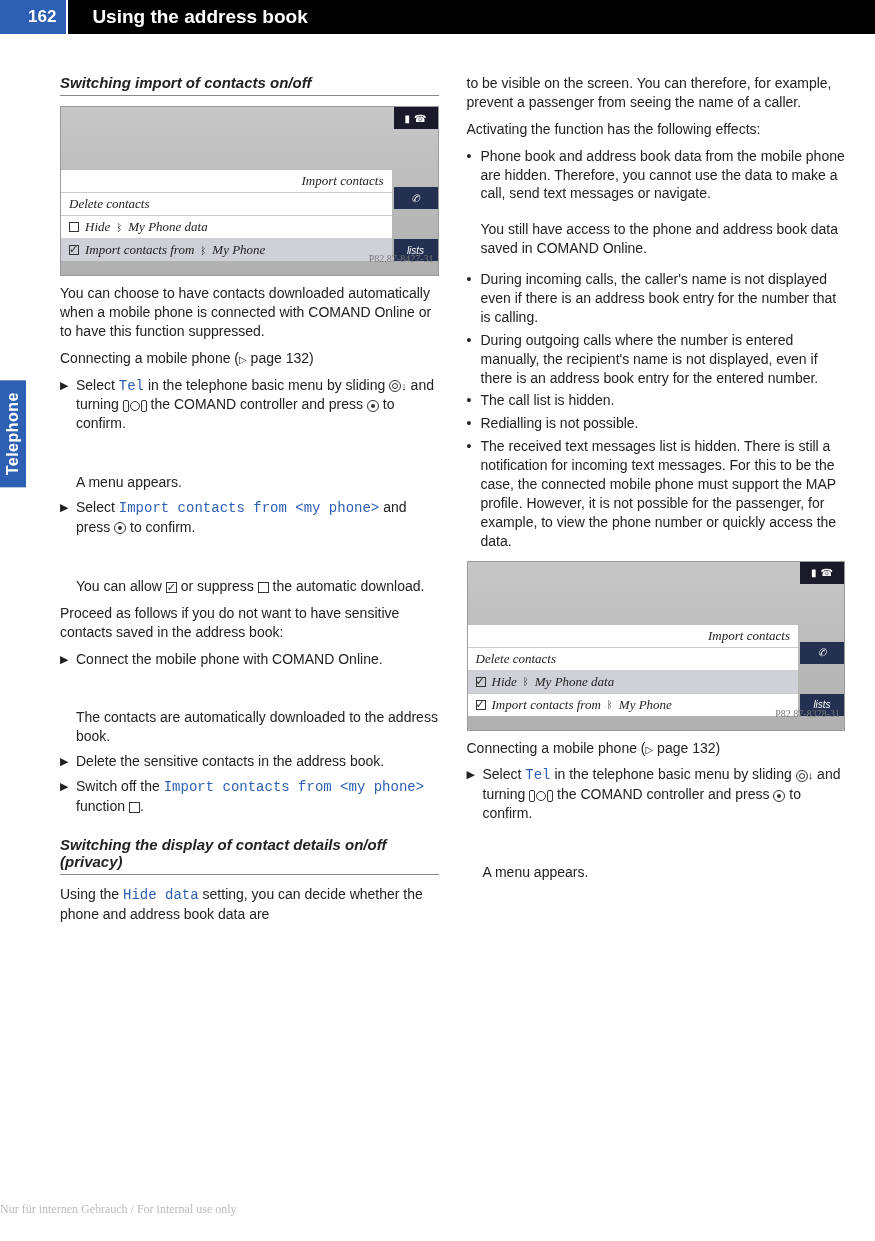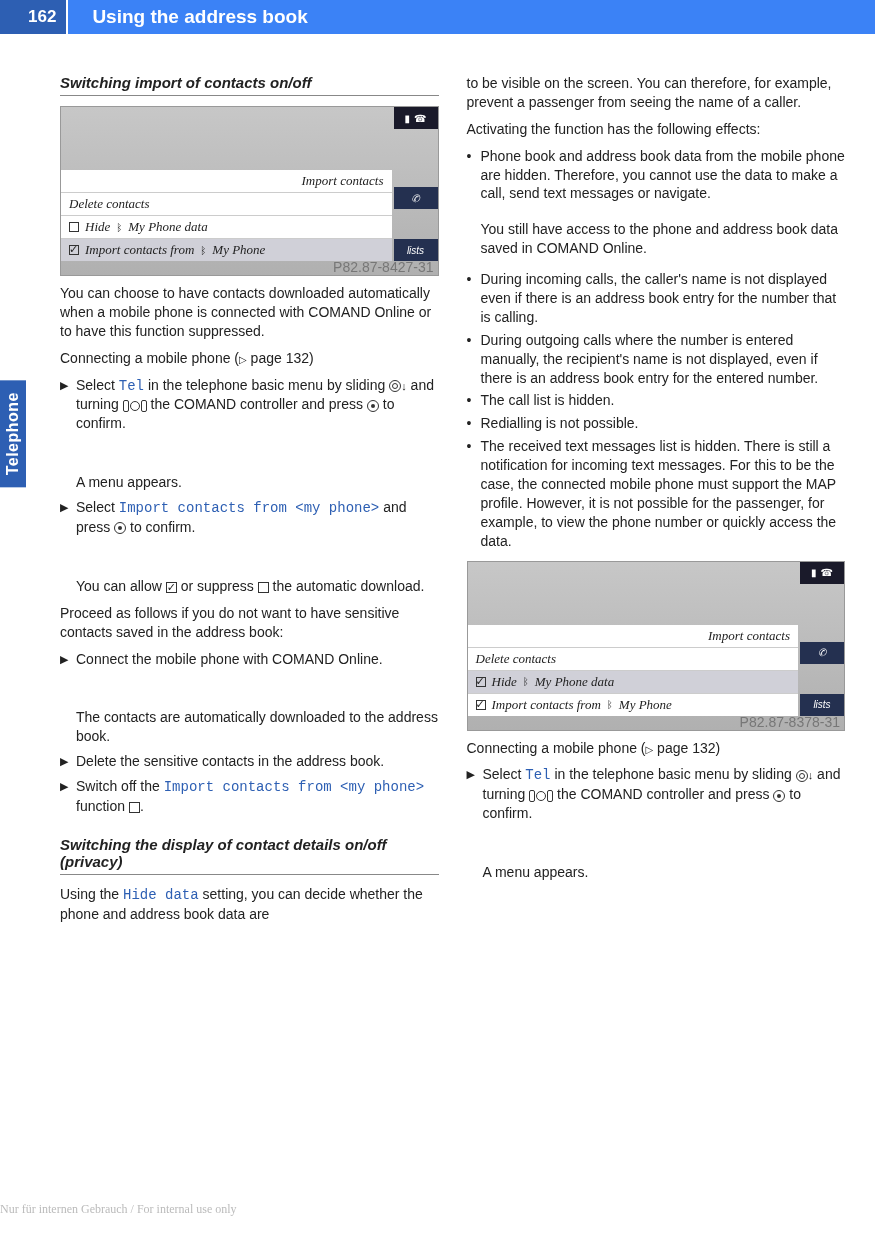--- a/index.html
+++ b/index.html
@@ -6,21 +6,21 @@
   body {
     font-family: Arial, Helvetica, sans-serif;
     font-size: 14px;
     color: #222;
     width: 875px;
     height: 1241px;
     position: relative;
     background: #fff;
   }
   .header-bar {
-    background: #3b82f6;
+    background: #000000;
     color: #fff;
     display: flex;
     align-items: center;
     height: 34px;
   }
   .page-number {
     background: #2d5fb3;
     color: #fff;
     font-weight: bold;
     padding: 0 10px 0 28px;
@@ -107,24 +107,24 @@
     padding: 3px 8px;
     border-top: 1px solid #ccc;
     display:flex;align-items:center;gap:6px;
   }
   .screenshot .menu .row:first-child{border-top:none;justify-content:flex-end;}
   .screenshot .menu .row.hi { background:#d0d0d8;}
   .screenshot .chk { display:inline-block;width:10px;height:10px;border:1px solid #333;position:relative;font-style:normal;}
   .screenshot .chk.on::after{content:"✓";position:absolute;top:-3px;left:-1px;font-size:11px;}
   .screenshot .caption {
     position: absolute;
-    right: 4px; bottom: 0;
-    font-size: 14px;
+    right: 4px; bottom: 11px;
+    font-size: 10px;
     color: #777;
-    font-family: Liberation Sans, sans-serif;
+    font-family: Liberation Serif, serif;
   }
   .screenshot .bt-icon{display:inline-block;font-style:normal;font-size:10px;}
   p.body { margin: 8px 0; line-height: 1.35; }
   .step {
     display: flex;
     margin: 6px 0;
     line-height: 1.35;
   }
   .step-marker {
     flex: 0 0 16px;

